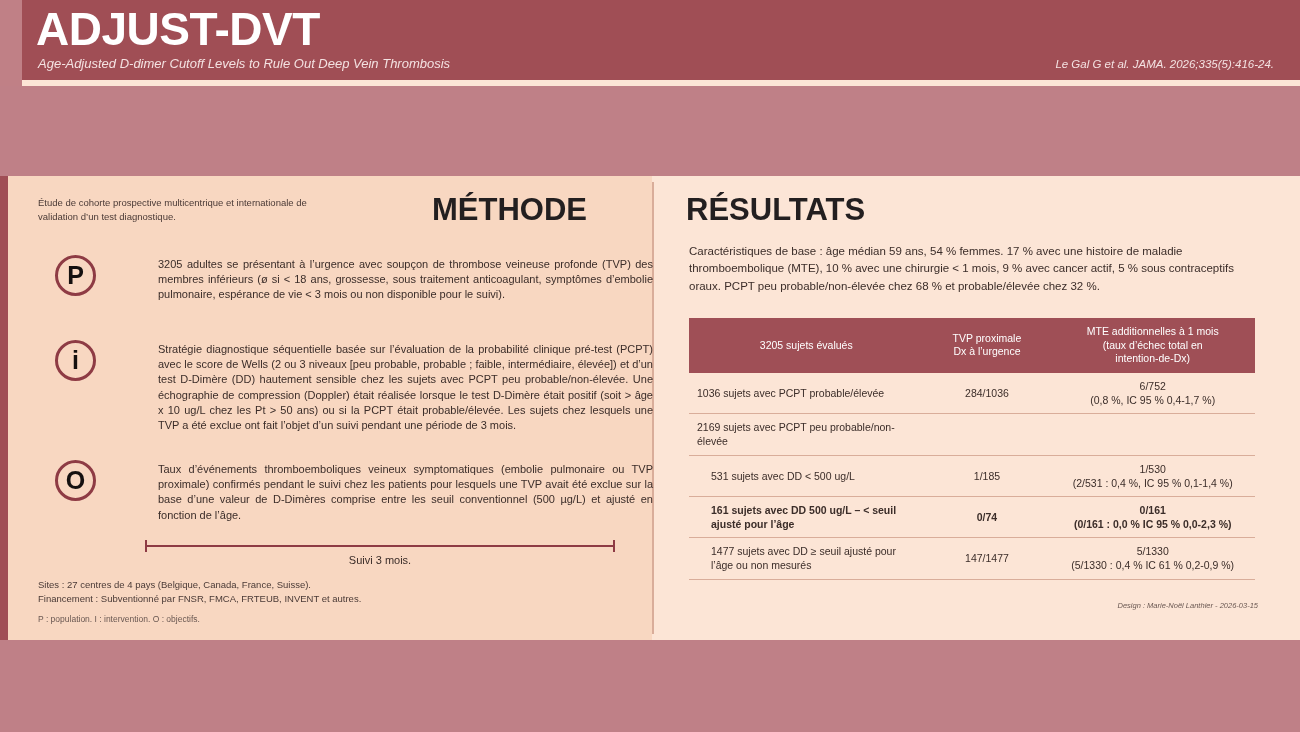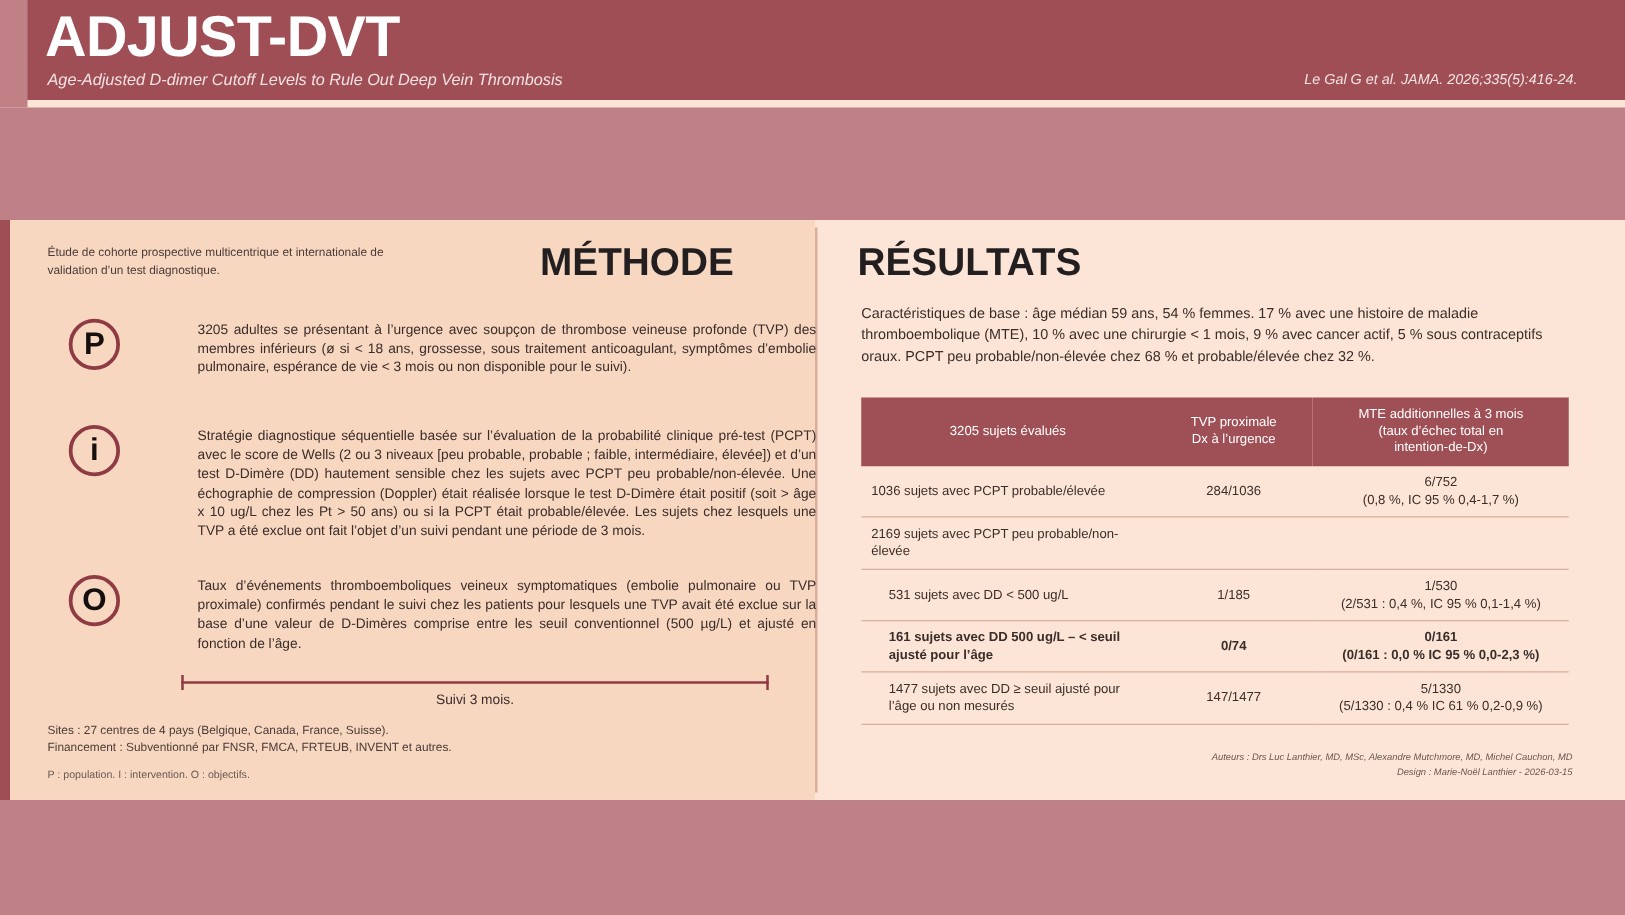--- a/index.html
+++ b/index.html
@@ -23,21 +23,21 @@
   .title{
     position:absolute;left:36px;top:6px;
     font-size:46px;font-weight:bold;color:#ffffff;
     letter-spacing:-0.5px;line-height:1;
   }
   .subtitle{
     position:absolute;left:38px;top:56px;
     font-size:13px;font-style:italic;color:#f4e2e2;
   }
   .citation{
-    position:absolute;right:38px;top:58px;
+    position:absolute;right:26px;top:58px;
     font-size:11.5px;font-style:italic;color:#f4e2e2;
     text-align:left;
   }
 
   
   .question-bar{
     position:absolute;left:0;top:86px;width:1300px;height:90px;
     background:#bf8087;
   }
   .qmark{
@@ -213,21 +213,21 @@
 
   <table class="rtable">
     <thead>
       <tr>
         <th class="c1">3205 sujets évalués</th>
         <th class="c2">
           <div>TVP proximale</div>
           <div>Dx à l’urgence</div>
         </th>
         <th class="c3">
-          <div>MTE additionnelles à 3 mois</div>
+          <div>MTE additionnelles à 1 mois</div>
           <div>(taux d’échec total en</div>
           <div>intention-de-Dx)</div>
         </th>
       </tr>
     </thead>
     <tbody>
       <tr>
         <td class="c1">1036 sujets avec PCPT probable/élevée</td>
         <td class="c2">284/1036</td>
         <td class="c3">
@@ -261,21 +261,20 @@
         <td class="c2">147/1477</td>
         <td class="c3">
           <div>5/1330</div>
           <div>(5/1330 : 0,4 % IC 61 % 0,2-0,9 %)</div>
         </td>
       </tr>
     </tbody>
   </table>
 
   <div class="credits">
-    <div>Auteurs : Drs Luc Lanthier, MD, MSc, Alexandre Mutchmore, MD, Michel Cauchon, MD</div>
     <div>Design : Marie-Noël Lanthier - 2026-03-15</div>
   </div>
 
   <div class="conclusion">
     
     
   </div>
 
 </div>
 

